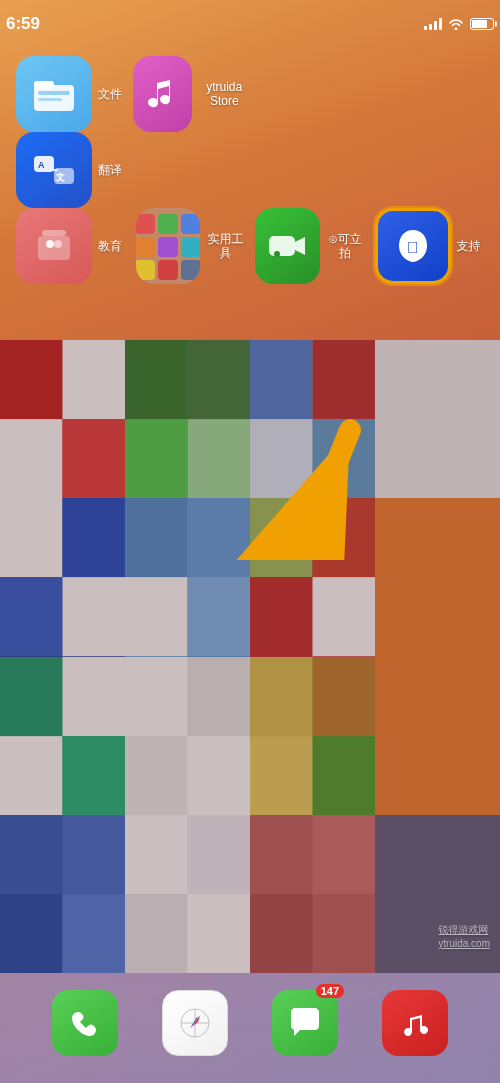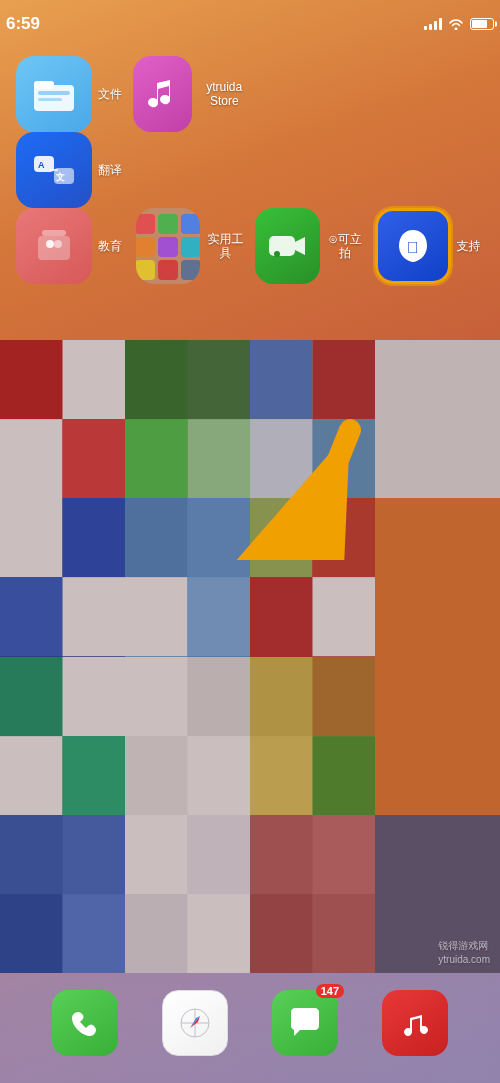--- a/index.html
+++ b/index.html
@@ -254,26 +254,27 @@
 
     .icon-music {
       background: linear-gradient(145deg, #e83838, #c82020);
     }
 
     
     svg { display: block; }
 
     .watermark {
       position: absolute;
-      bottom: 116px;
+      bottom: 132px;
       right: 10px;
       z-index: 30;
       font-size: 11px;
       color: rgba(255,255,255,0.6);
       text-shadow: 0 1px 2px rgba(0,0,0,0.3);
+      text-decoration: underline;
     }
 
     
     .bg-mosaic-container {
       position: absolute;
       left: 0; right: 0;
       top: 340px;
       bottom: 110px;
       z-index: 2;
       overflow: hidden;

